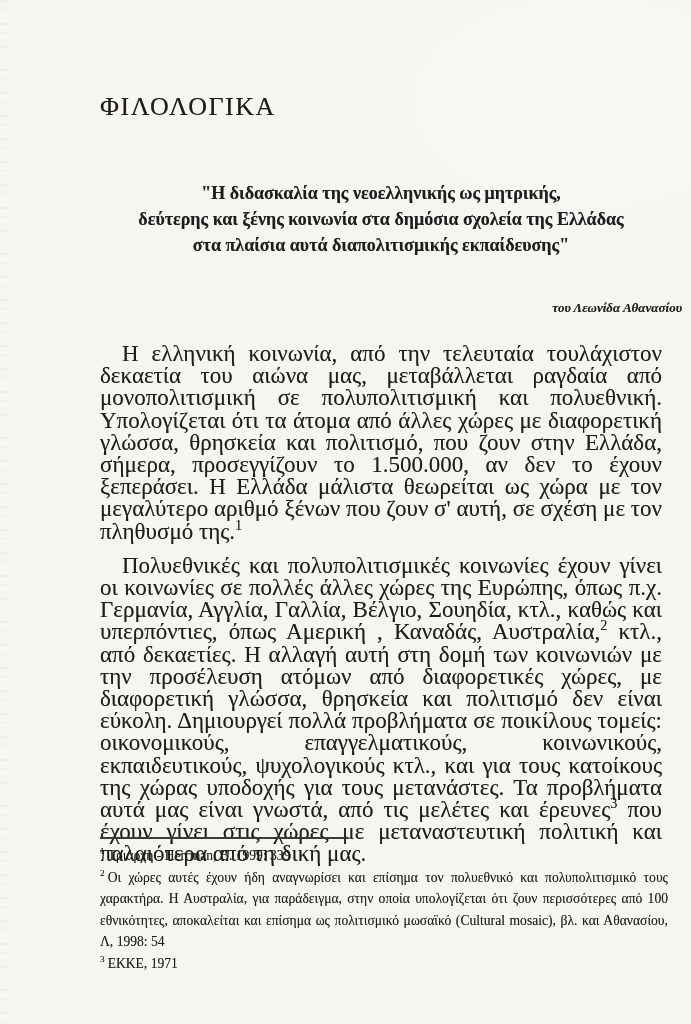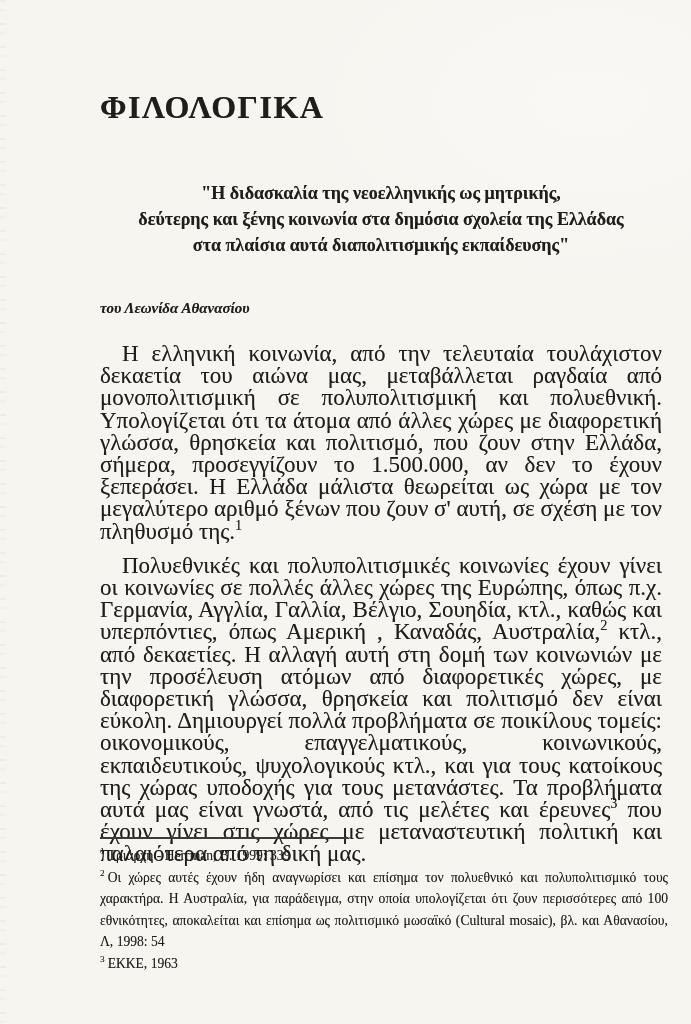--- a/index.html
+++ b/index.html
@@ -28,35 +28,36 @@
       rgba(0,0,0,0) 2px 9px,
       rgba(150,140,120,.10) 9px 11px,
       rgba(0,0,0,0) 11px 23px);
     opacity:.5;
   }
   .content{
     position:absolute;left:100px;top:0;width:562px;
   }
   .section-header{
     margin:93px 0 0 0;
-    font-size:32px;font-weight:bold;letter-spacing:1.5px;
+    font-size:26px;font-weight:normal;letter-spacing:1.5px;
     line-height:28px;
     text-shadow:0 0 .5px rgba(30,30,30,.55);
   }
   .article-title{
     margin-top:59px;
     text-align:center;
     font-size:18px;font-weight:bold;
     line-height:26px;
     text-shadow:0 0 .4px rgba(30,30,30,.5);
   }
   .title-line{white-space:nowrap;}
   .author-line{
     margin-top:40px;margin-right:-20px;
-    font-size:15px;font-weight:bold;font-style:italic;
+    text-align:right;
+    font-size:13px;font-weight:bold;font-style:italic;
     line-height:20px;
     text-shadow:0 0 .4px rgba(30,30,30,.5);
   }
   .body-text{
     margin-top:25px;
     font-size:23px;line-height:22.2px;
     text-align:justify;
     text-shadow:0 0 .35px rgba(30,30,30,.45);
   }
   .body-text p{
@@ -103,15 +104,15 @@
     <div class="body-text">
         <p><span>Η ελληνική κοινωνία, από την τελευταία τουλάχιστον δεκαετία του αιώνα μας, μεταβάλλεται ραγδαία από μονοπολιτισμική σε πολυπολιτισμική και πολυεθνική. Υπολογίζεται ότι τα άτομα από άλλες χώρες με διαφορετική γλώσσα, θρησκεία και πολιτισμό, που ζουν στην Ελλάδα, σήμερα, προσεγγίζουν το 1.500.000, αν δεν το έχουν ξεπεράσει. Η Ελλάδα μάλιστα θεωρείται ως χώρα με τον μεγαλύτερο αριθμό ξένων που ζουν σ' αυτή, σε σχέση με τον πληθυσμό της.</span><sup>1</sup></p>
         <p><span>Πολυεθνικές και πολυπολιτισμικές κοινωνίες έχουν γίνει οι κοινωνίες σε πολλές άλλες χώρες της Ευρώπης, όπως π.χ. Γερμανία, Αγγλία, Γαλλία, Βέλγιο, Σουηδία, κτλ., καθώς και υπερπόντιες, όπως Αμερική , Καναδάς, Αυστραλία,</span><sup>2</sup><span> κτλ., από δεκαετίες. Η αλλαγή αυτή στη δομή των κοινωνιών με την προσέλευση ατόμων από διαφορετικές χώρες, με διαφορετική γλώσσα, θρησκεία και πολιτισμό δεν είναι εύκολη. Δημιουργεί πολλά προβλήματα σε ποικίλους τομείς: οικονομικούς, επαγγελματικούς, κοινωνικούς, εκπαιδευτικούς, ψυχολογικούς κτλ., και για τους κατοίκους της χώρας υποδοχής για τους μετανάστες. Τα προβλήματα αυτά μας είναι γνωστά, από τις μελέτες και έρευνες</span><sup>3</sup><span> που έχουν γίνει στις χώρες με μεταναστευτική πολιτική και παλαιότερα από τη δική μας.</span></p>
       </div>
   </div>
 
   <div class="footnote-rule"></div>
   <div class="footnotes">
       <div class="footnote-item"><sup>1</sup><span>Τριάρχη - Herrman, B. 1999: 339</span></div>
       <div class="footnote-item"><sup>2</sup><span>Οι χώρες αυτές έχουν ήδη αναγνωρίσει και επίσημα τον πολυεθνικό και πολυπολιτισμικό τους χαρακτήρα. Η Αυστραλία, για παράδειγμα, στην οποία υπολογίζεται ότι ζουν περισσότερες από 100 εθνικότητες, αποκαλείται και επίσημα ως πολιτισμικό μωσαϊκό (Cultural mosaic), βλ. και Αθανασίου, Λ, 1998: 54</span></div>
-      <div class="footnote-item"><sup>3</sup><span>ΕΚΚΕ, 1963</span></div>
+      <div class="footnote-item"><sup>3</sup><span>ΕΚΚΕ, 1971</span></div>
     </div>
 </div>
 
 </body></html>

